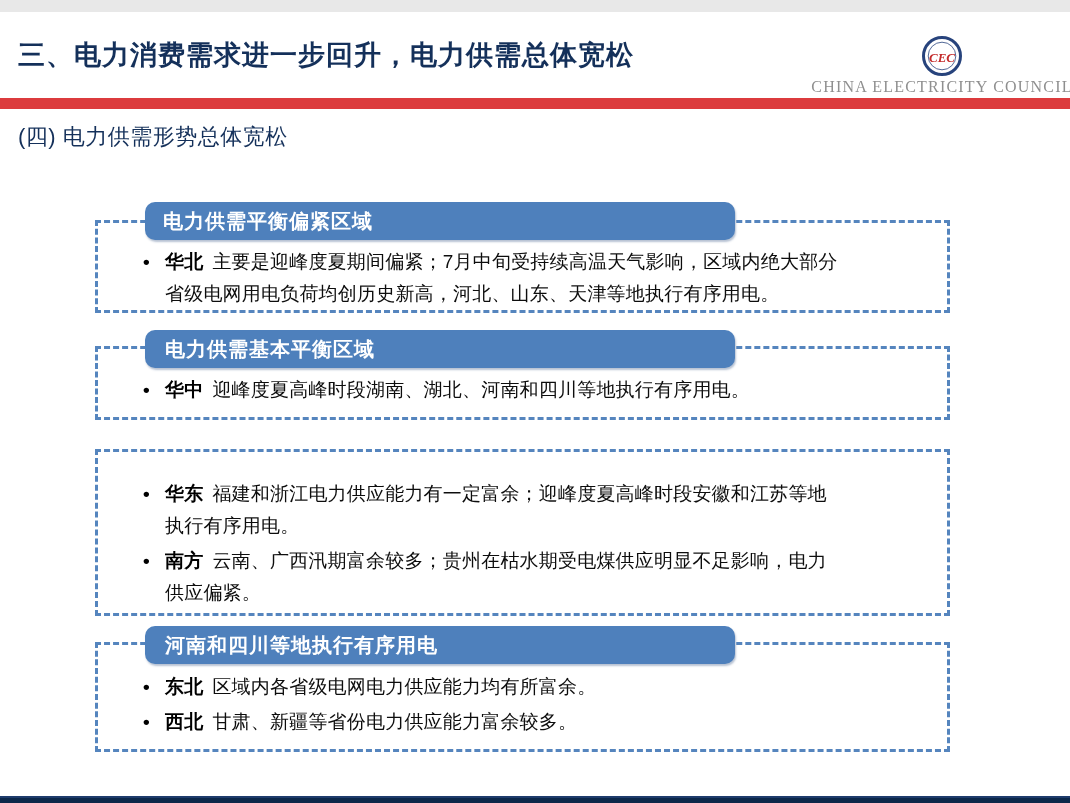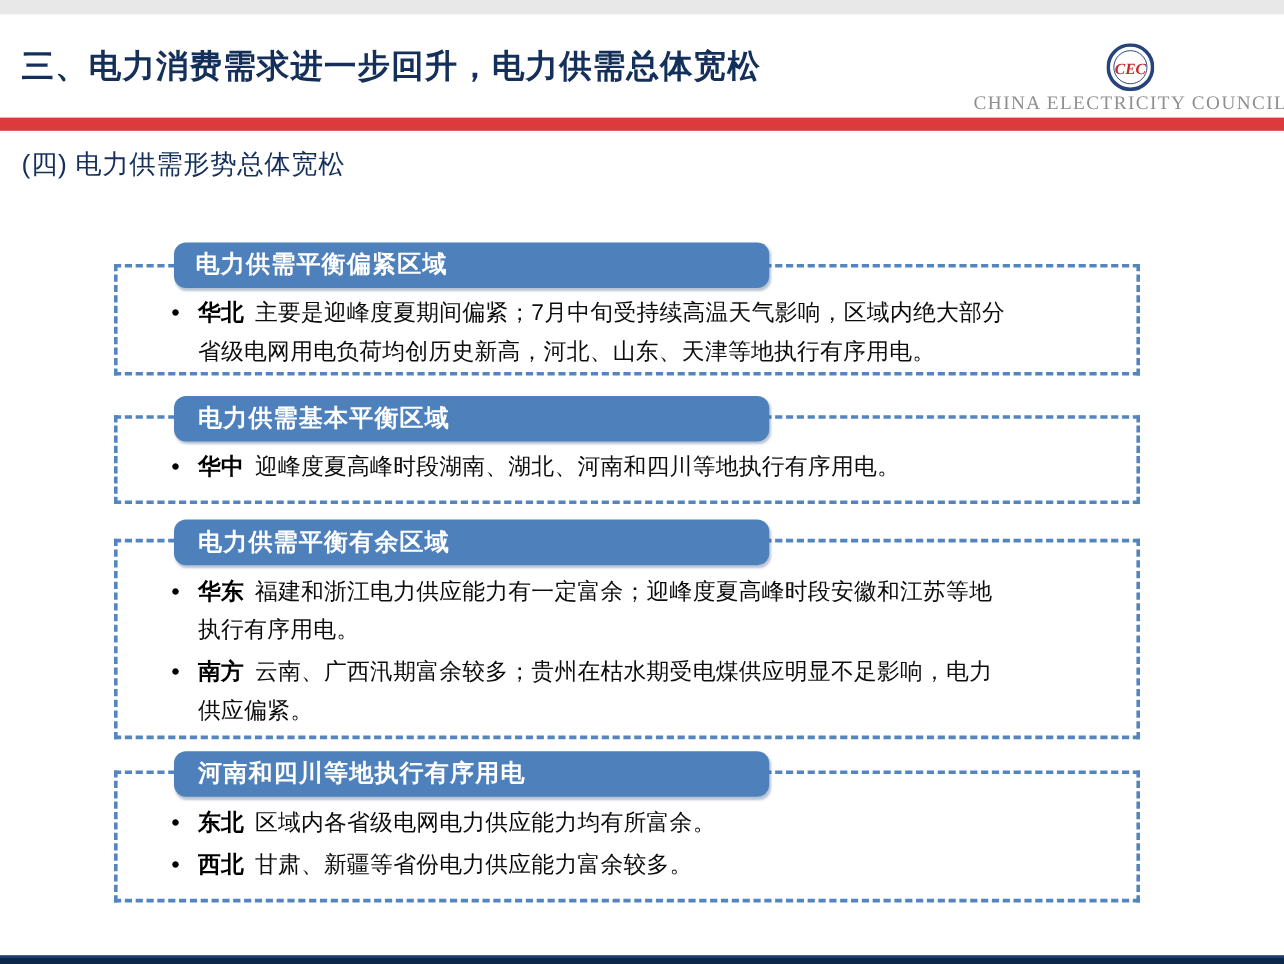--- a/index.html
+++ b/index.html
@@ -50,21 +50,21 @@
   .g1{top:208px;height:93px;}
   .g2{top:334px;height:74px;}
   .g3{top:437px;height:167px;}
   .g4{top:630px;height:110px;}
   .dash-box{
     position:absolute;left:0;top:0;width:100%;height:100%;
     border:3px dashed var(--dashed-border-blue);
     background:transparent;
   }
   .pill{
-    position:absolute;left:50px;width:496px;height:38px;
+    position:absolute;left:50px;width:590px;height:38px;
     background:var(--header-bar-blue);
     border-radius:10px;
     box-shadow:1px 2px 2px rgba(50,80,130,0.35);
     color:#ffffff;font-size:20px;font-weight:bold;
     line-height:38px;padding-left:18px;letter-spacing:1px;
     z-index:2;
   }
   .g1 .pill{top:-18px;}
   .g2 .pill,.g3 .pill,.g4 .pill{top:-16px;padding-left:20px;}
   .box-content{position:relative;z-index:1;padding:0 28px 0 48px;}
@@ -128,21 +128,20 @@
     <div class="box-content">
       <div class="bullet">
         <span class="bmark">•</span>
         <p class="btext"><b class="region">华中</b><span>迎峰度夏高峰时段湖南、湖北、河南和四川等地执行有序用电。</span></p>
       </div>
     </div>
   </section>
 
   <section class="group g3">
     <div class="dash-box"></div>
-    <div class="pill">电力供需平衡有余区域</div>
     <div class="box-content">
       <div class="bullet">
         <span class="bmark">•</span>
         <p class="btext"><b class="region">华东</b><span>福建和浙江电力供应能力有一定富余；迎峰度夏高峰时段安徽和江苏等地执行有序用电。</span></p>
       </div>
       <div class="bullet">
         <span class="bmark">•</span>
         <p class="btext"><b class="region">南方</b><span>云南、广西汛期富余较多；贵州在枯水期受电煤供应明显不足影响，电力供应偏紧。</span></p>
       </div>
     </div>

